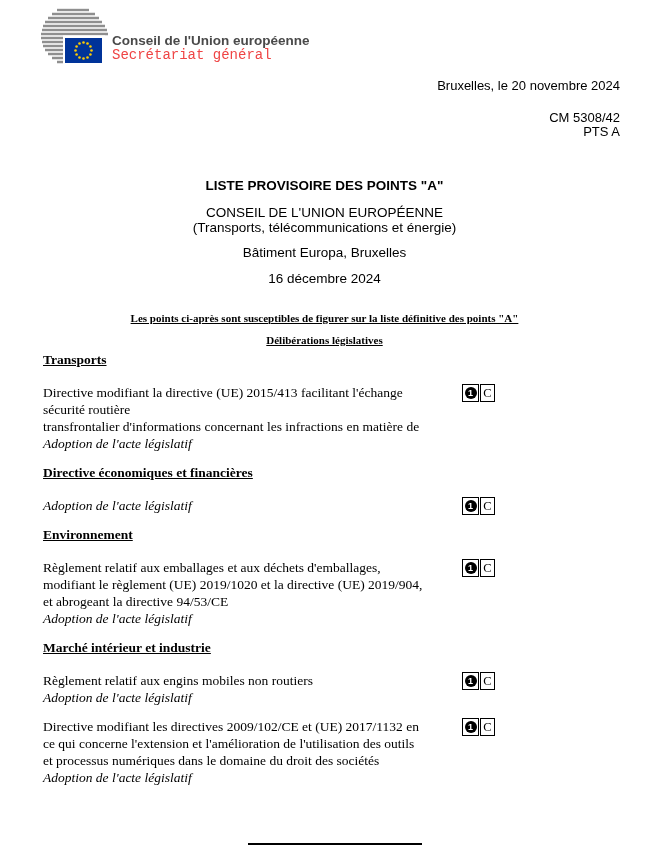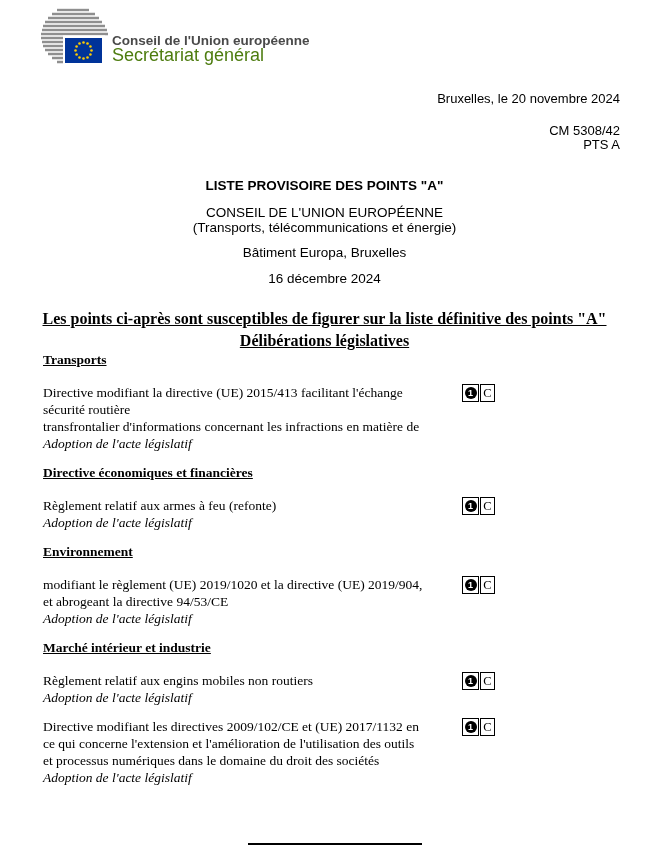--- a/index.html
+++ b/index.html
@@ -3,37 +3,37 @@
 <meta charset="utf-8">
 <style>
   html,body{margin:0;padding:0;background:#fff;}
   .page{position:relative;width:649px;height:864px;background:#ffffff;color:#000;
         font-family:"Liberation Serif",serif;overflow:hidden;}
 
   
   .logo{position:absolute;left:36px;top:6px;width:80px;height:66px;}
   .logo-text{position:absolute;left:112px;top:33px;font-family:"Liberation Sans",sans-serif;}
   .org{font-weight:bold;font-size:13.5px;line-height:15px;color:#4a4a4a;white-space:nowrap;}
-  .sub{font-size:18px;line-height:15px;color:#4d7c0f;white-space:nowrap;}
+  .sub{font-size:14px;line-height:15px;color:#ef4444;white-space:nowrap;font-family:Liberation Mono, monospace;}
 
   
-  .meta{position:absolute;right:29px;top:92px;text-align:right;
+  .meta{position:absolute;right:29px;top:79px;text-align:right;
         font-family:"Liberation Sans",sans-serif;font-size:13px;line-height:14px;}
   .meta-gap{height:18px;}
 
   
   .title-block{position:absolute;left:0;right:0;top:179px;text-align:center;
                font-family:"Liberation Sans",sans-serif;font-size:13.5px;line-height:15px;}
   .doc-title{font-weight:bold;line-height:14px;margin-bottom:12px;}
   .config{margin-bottom:10px;}
   .venue{margin-bottom:11px;}
 
   
   .notice{position:absolute;left:0;right:0;top:310px;text-align:center;
-          font-weight:bold;font-size:16px;}
+          font-weight:bold;font-size:11px;}
   .notice-line{text-decoration:underline;line-height:17px;}
   .notice-line + .notice-line{margin-top:5px;text-align:center;}
 
   
   .sections{position:absolute;left:43px;right:29px;top:351px;font-size:13.5px;line-height:17px;}
   .section-title{font-weight:bold;text-decoration:underline;margin:0 0 16px 0;white-space:nowrap;}
   .item{position:relative;margin:0 0 12px 0;}
   .item-line{white-space:nowrap;}
   .proc{font-style:italic;white-space:nowrap;}
 
@@ -127,32 +127,32 @@
       <span class="badges">
         <span class="badge badge-one">
             <span class="disc">1</span>
           </span>
         <span class="badge badge-c">C</span>
       </span>
     </div>
 
     <div class="section-title">Directive économiques et financières</div>
     <div class="item">
-      <div class="item-line">Règlement relatif aux armes à feu (refonte)</div>
       <div class="proc">Adoption de l'acte législatif</div>
       <span class="badges">
         <span class="badge badge-one">
             <span class="disc">1</span>
           </span>
         <span class="badge badge-c">C</span>
       </span>
     </div>
 
     <div class="section-title">Environnement</div>
     <div class="item">
+      <div class="item-line">Règlement relatif aux emballages et aux déchets d'emballages,</div>
       <div class="item-line">modifiant le règlement (UE) 2019/1020 et la directive (UE) 2019/904,</div>
       <div class="item-line">et abrogeant la directive 94/53/CE</div>
       <div class="proc">Adoption de l'acte législatif</div>
       <span class="badges">
         <span class="badge badge-one">
             <span class="disc">1</span>
           </span>
         <span class="badge badge-c">C</span>
       </span>
     </div>

